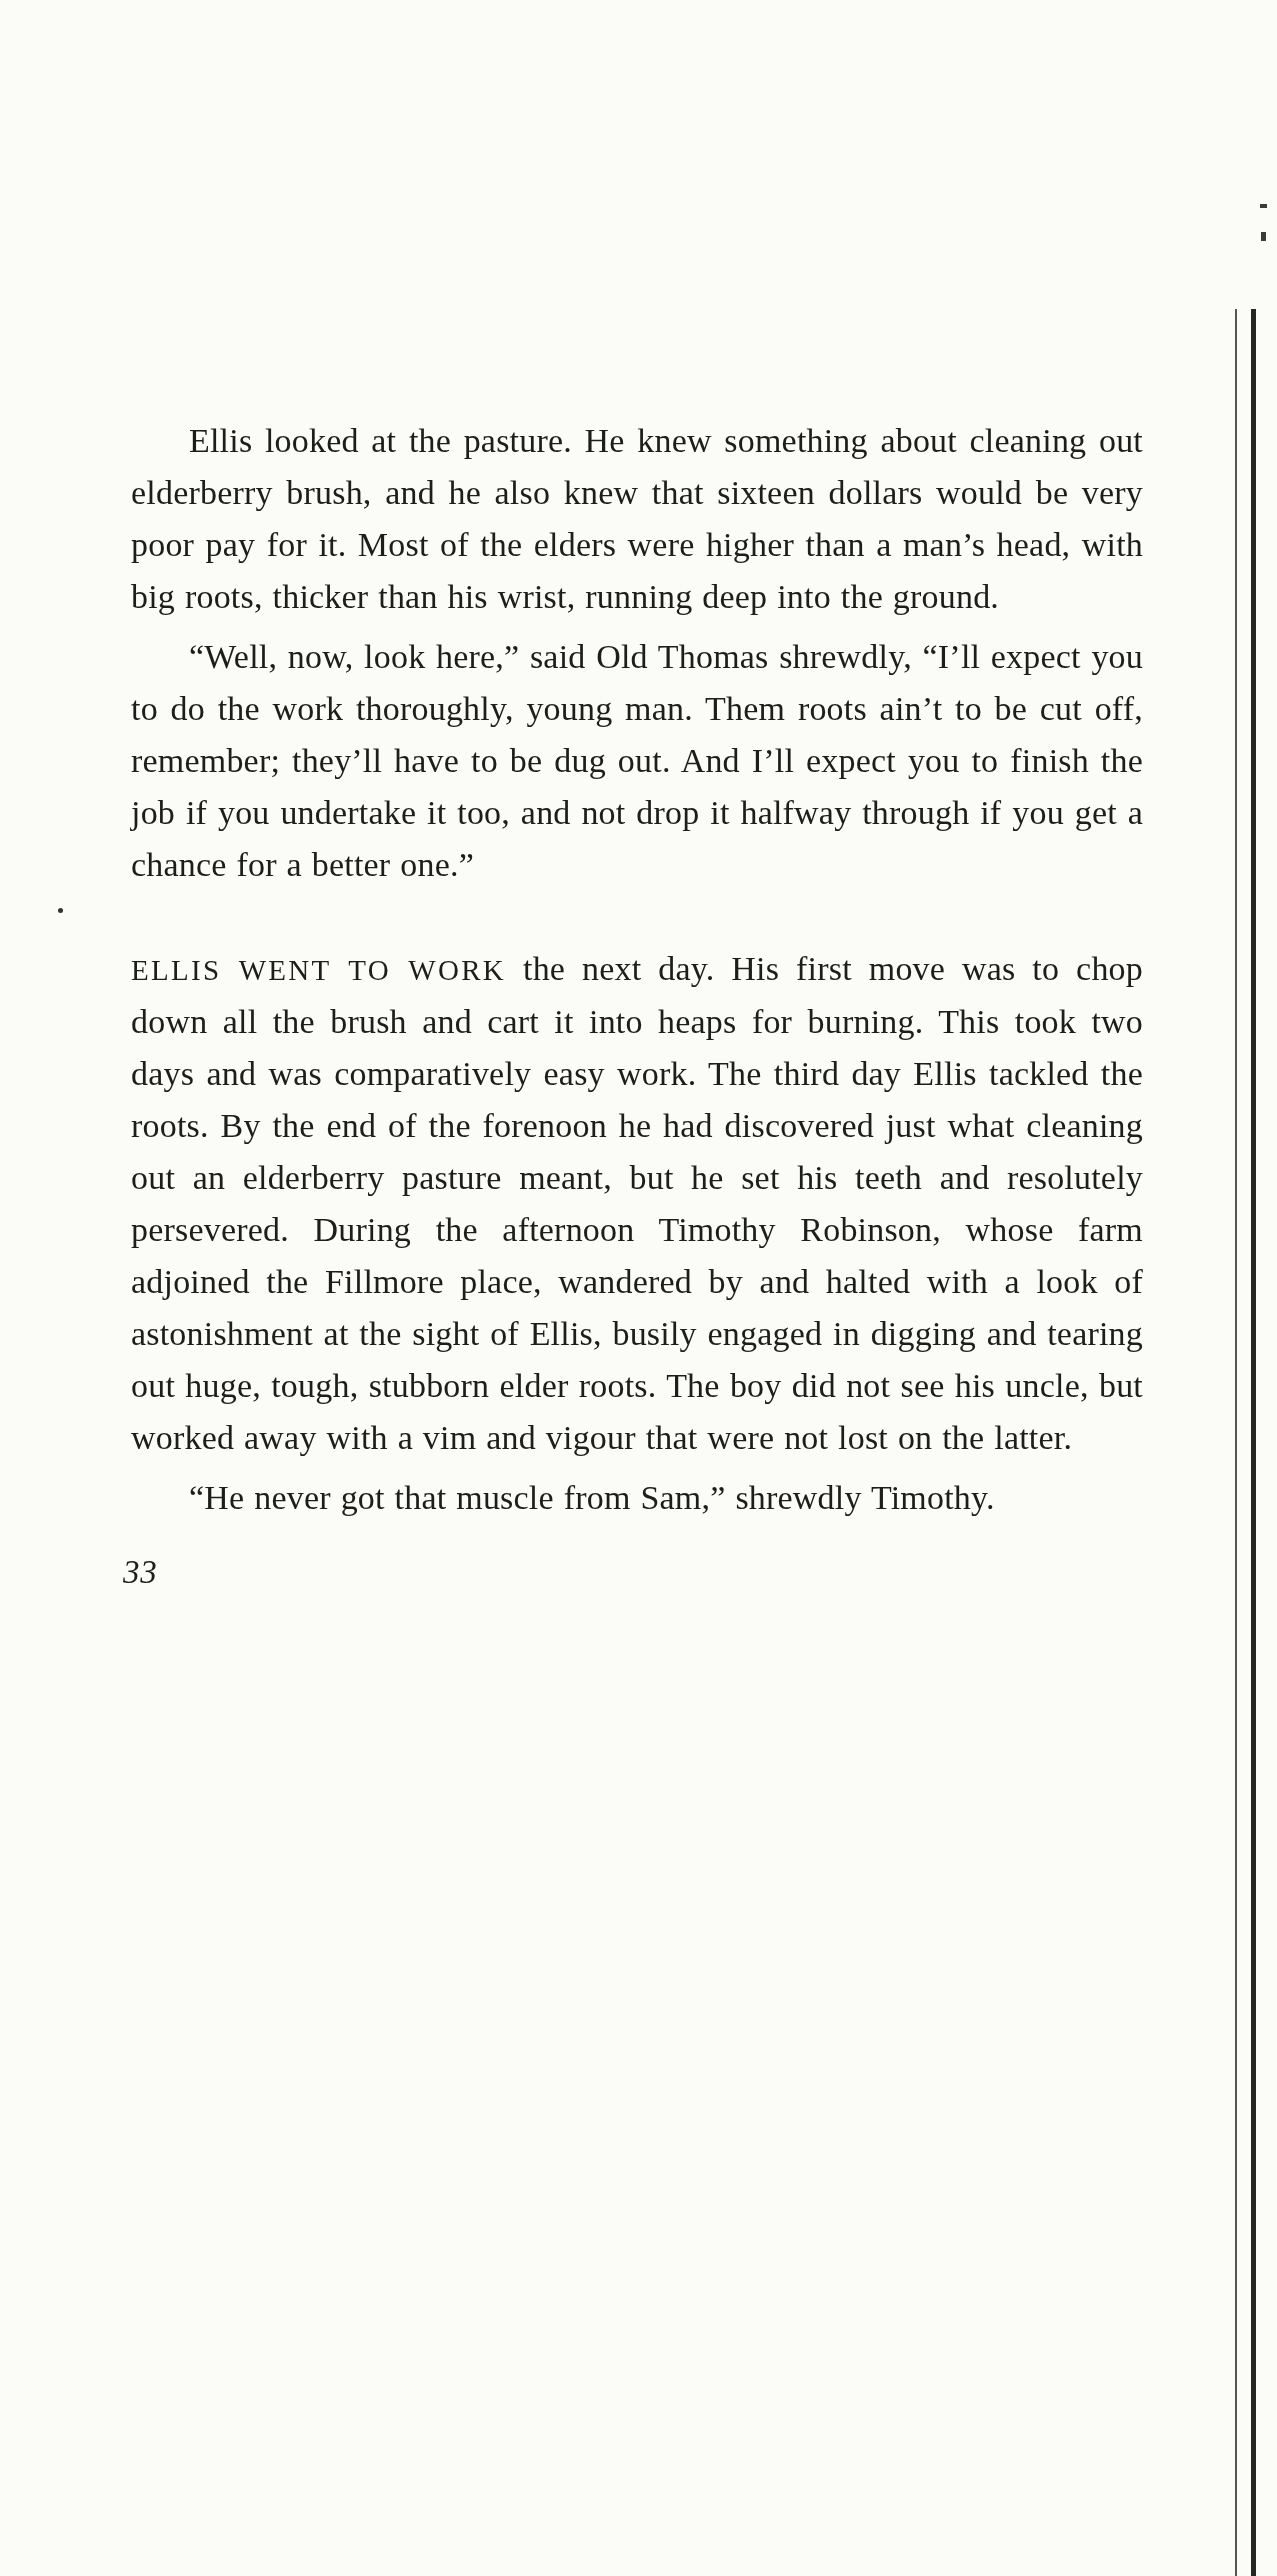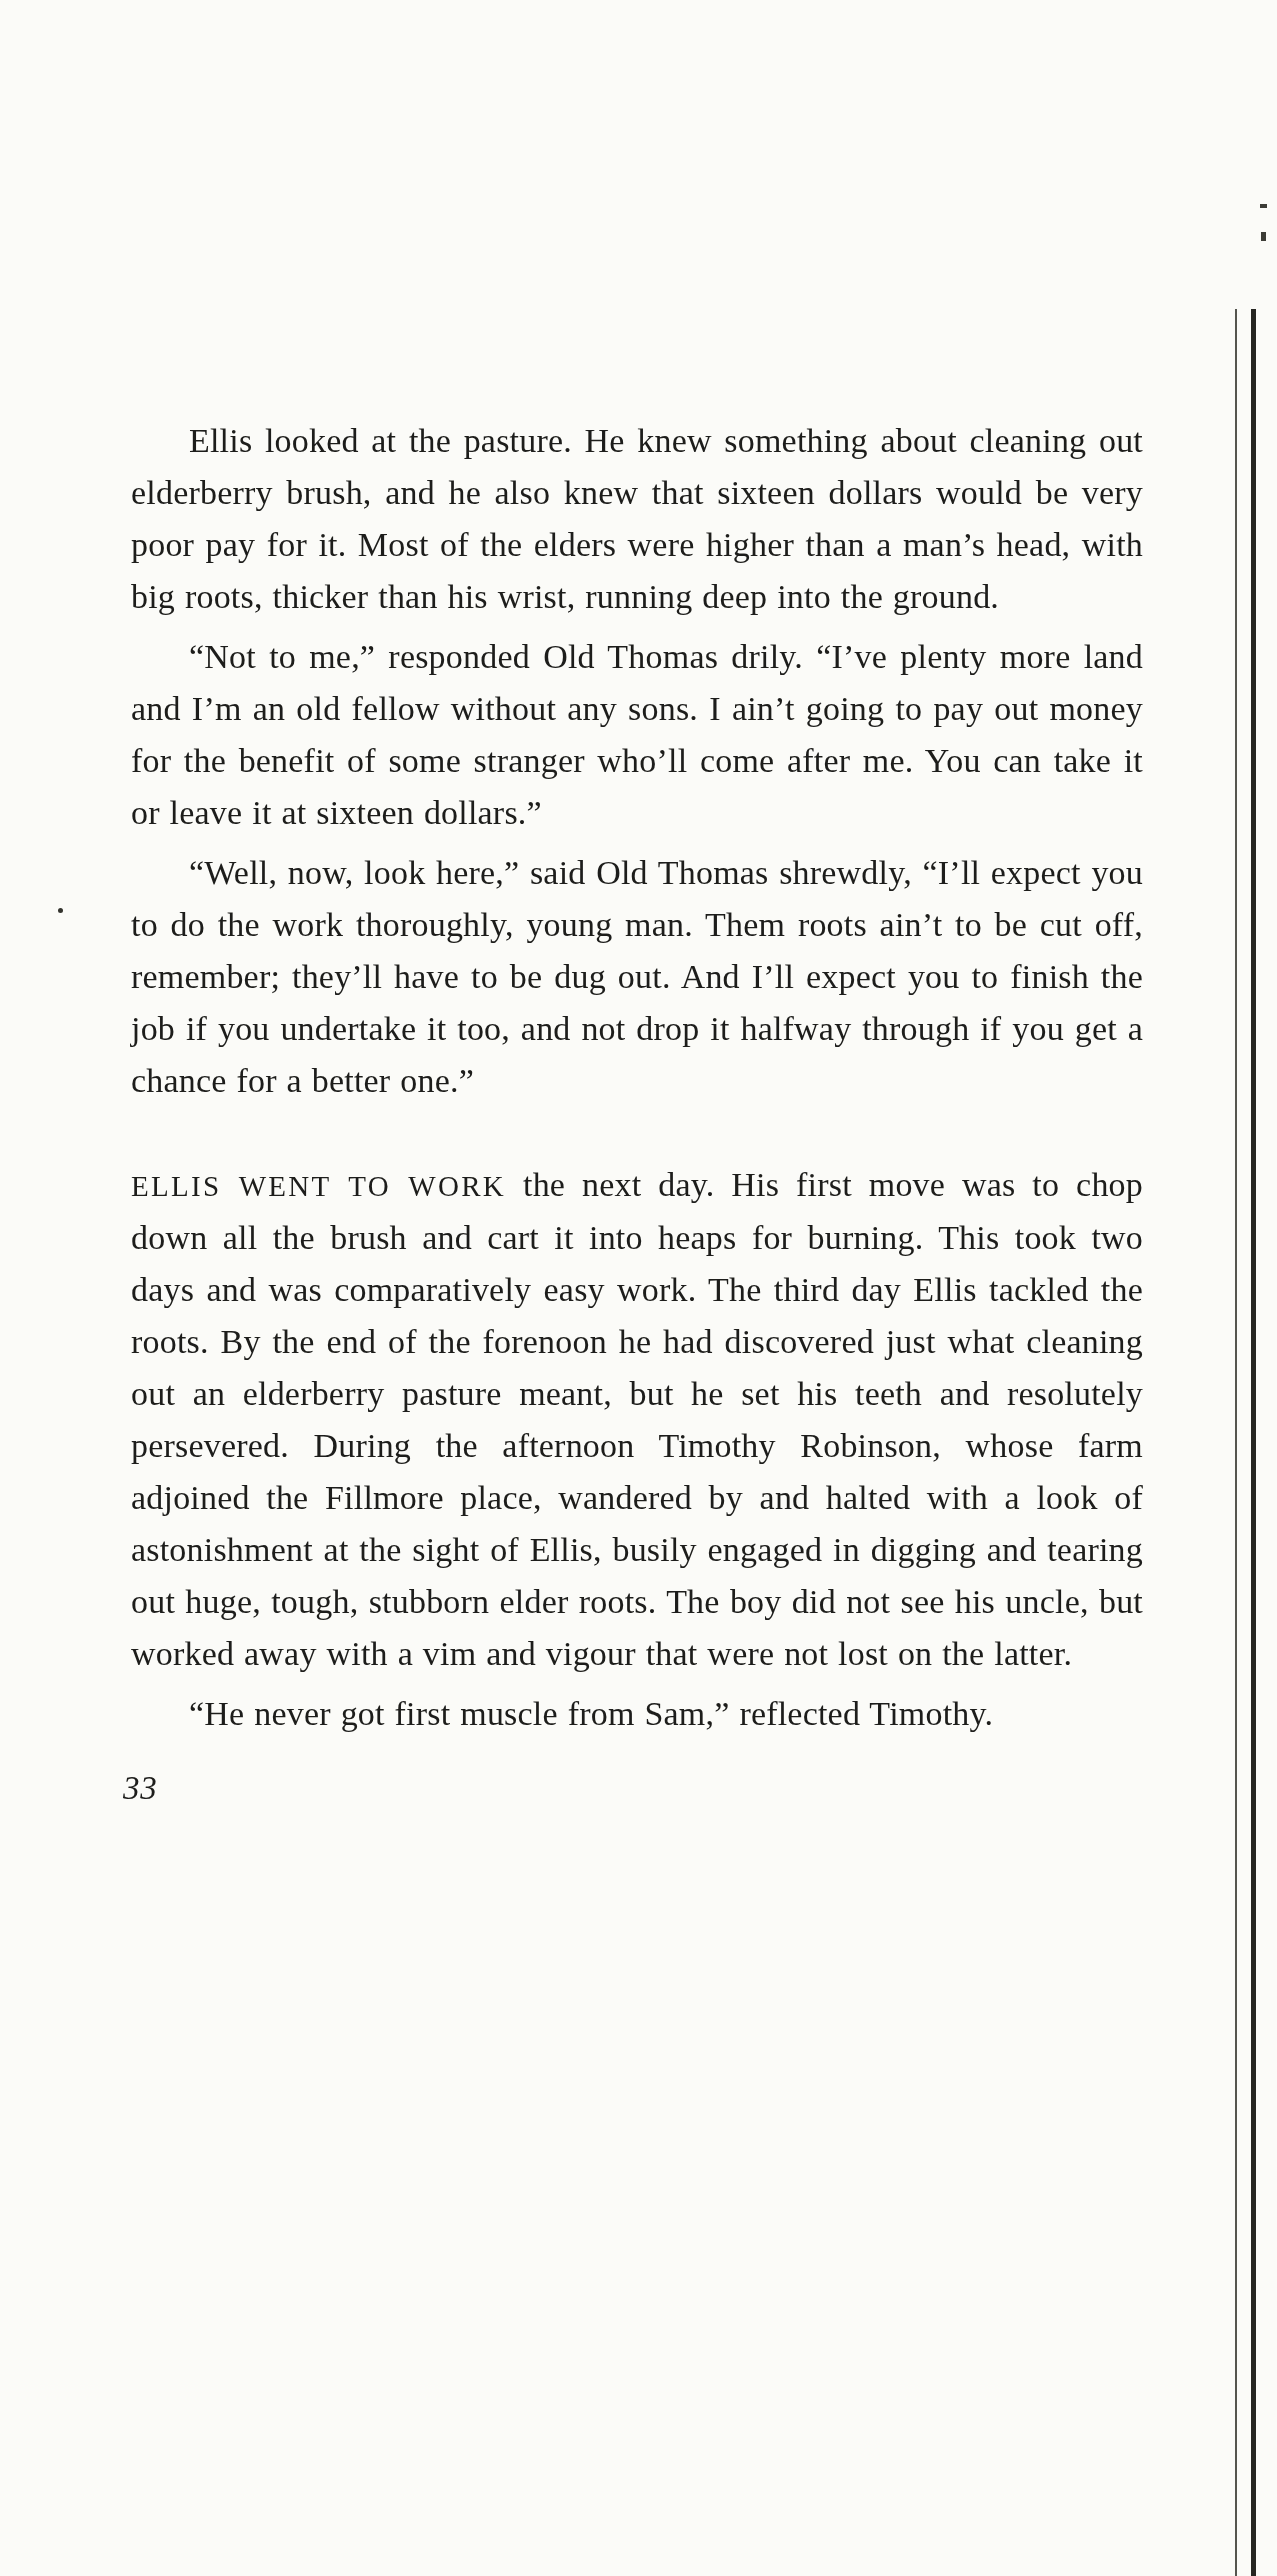--- a/index.html
+++ b/index.html
@@ -103,27 +103,26 @@
   <div class="edge-line-thick"></div>
   <div class="corner-mark-1"></div>
   <div class="corner-mark-2"></div>
   <div class="margin-dot"></div>
 
   <main class="text-block">
 
     <p class="para indent">Ellis looked at the pasture. He knew something about cleaning out elderberry brush, and he also knew that sixteen dollars would be very poor pay for it. Most of the elders were higher than a man’s head, with big roots, thicker than his wrist, running deep into the ground.</p>
 
 
-    <p class="para indent">“Not to me,” responded Old Thomas drily. “I’ve plenty more land and I’m an old fellow without any sons. I ain’t going to pay out money for the benefit of some stranger who’ll come after me. You can take it or leave it at sixteen dollars.”</p>
 
 
     <p class="para indent">“Well, now, look here,” said Old Thomas shrewdly, “I’ll expect you to do the work thoroughly, young man. Them roots ain’t to be cut off, remember; they’ll have to be dug out. And I’ll expect you to finish the job if you undertake it too, and not drop it halfway through if you get a chance for a better one.”</p>
 
 
     <p class="para section-start"><span class="lead-in">ELLIS WENT TO WORK</span><span> the next day. His first move was to chop down all the brush and cart it into heaps for burning. This took two days and was comparatively easy work. The third day Ellis tackled the roots. By the end of the forenoon he had discovered just what cleaning out an elderberry pasture meant, but he set his teeth and resolutely persevered. During the afternoon Timothy Robinson, whose farm adjoined the Fillmore place, wandered by and halted with a look of astonishment at the sight of Ellis, busily engaged in digging and tearing out huge, tough, stubborn elder roots. The boy did not see his uncle, but worked away with a vim and vigour that were not lost on the latter.</span></p>
 
-    <p class="para indent">“He never got first muscle from Sam,” reflected Timothy.</p>
+    <p class="para indent">“He never got that muscle from Sam,” shrewdly Timothy.</p>
 
     <div class="page-number">33</div>
 
   </main>
 </div>
 
 
 </body></html>

